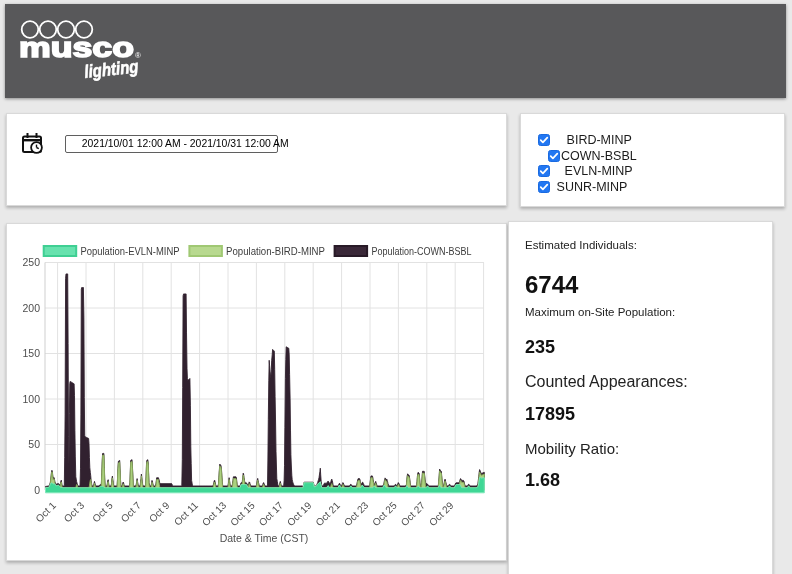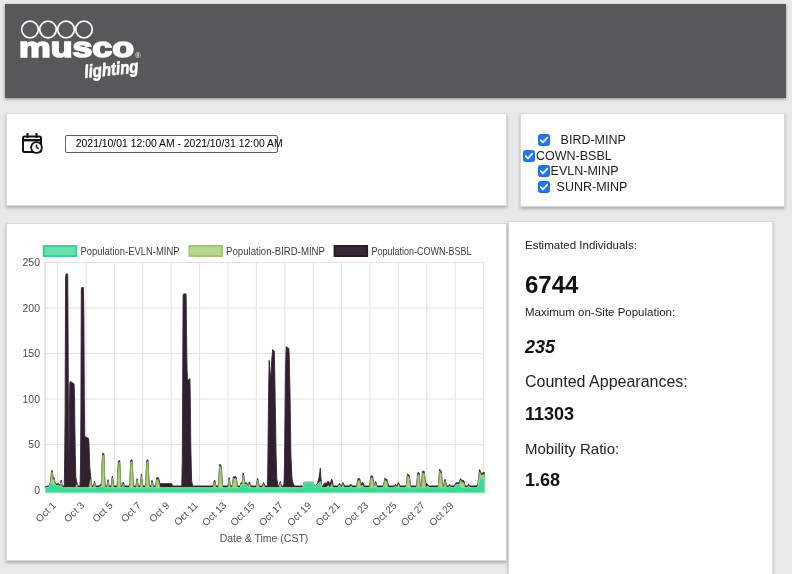--- a/index.html
+++ b/index.html
@@ -27,36 +27,36 @@
 <g fill="none" stroke="#111111" stroke-width="2">
 <rect x="2" y="4.5" width="18" height="15.5" rx="1.5"></rect>
 <line x1="6.5" y1="1" x2="6.5" y2="6"></line>
 <line x1="15.5" y1="1" x2="15.5" y2="6"></line>
 </g>
 <rect x="3" y="7" width="16" height="2.4" fill="#111111"></rect>
 <circle cx="15.5" cy="15.5" r="5.4" fill="#ffffff" stroke="#111111" stroke-width="1.8"></circle>
 <line x1="15.5" y1="15.5" x2="15.5" y2="12.6" stroke="#111111" stroke-width="1.4"></line>
 <line x1="15.5" y1="15.5" x2="17.8" y2="16.6" stroke="#111111" stroke-width="1.4"></line>
 </svg></div>
-  <div style="position:absolute;left:57.8px;top:20.5px;width:213px;height:18px;border:1px solid #5f5f5f;border-radius:2px;font-size:10.4px;color:#000;line-height:16px;padding-left:10px;white-space:nowrap;background:#fff;">2021/10/01 12:00 AM - 2021/10/31 12:00 AM</div>
+  <div style="position:absolute;left:57.8px;top:20.5px;width:213px;height:18px;border:1px solid #5f5f5f;border-radius:2px;font-size:10.4px;color:#000;line-height:16px;padding-left:16px;white-space:nowrap;background:#fff;">2021/10/01 12:00 AM - 2021/10/31 12:00 AM</div>
 </div>
 
 <div class="panel" style="left:520px;top:113px;width:265px;height:94px;">
 <div style="position:absolute;left:16.6px;top:17.5px;height:12px;"><span style="display:inline-block;vertical-align:middle;"><svg width="12" height="12" viewBox="0 0 12 12">
           <rect x="0.5" y="0.5" width="11" height="11" rx="2" fill="#2277f2" stroke="#1a6ae0" stroke-width="1"></rect>
           <path d="M2.7 6.2 L4.9 8.4 L9.3 3.6" fill="none" stroke="#ffffff" stroke-width="1.7" stroke-linecap="round" stroke-linejoin="round"></path>
-        </svg></span><span style="display:inline-block;vertical-align:middle;font-size:12.5px;color:#1b1b1b;margin-left:11px;position:relative;top:-1px;">BIRD-MINP</span></div>
-<div style="position:absolute;left:2px;top:33.1px;height:12px;"><span style="display:inline-block;vertical-align:middle;"><svg width="12" height="12" viewBox="0 0 12 12">
+        </svg></span><span style="display:inline-block;vertical-align:middle;font-size:12.5px;color:#1b1b1b;margin-left:17px;position:relative;top:-1px;">BIRD-MINP</span></div>
+<div style="position:absolute;left:27px;top:33.1px;height:12px;"><span style="display:inline-block;vertical-align:middle;"><svg width="12" height="12" viewBox="0 0 12 12">
           <rect x="0.5" y="0.5" width="11" height="11" rx="2" fill="#2277f2" stroke="#1a6ae0" stroke-width="1"></rect>
           <path d="M2.7 6.2 L4.9 8.4 L9.3 3.6" fill="none" stroke="#ffffff" stroke-width="1.7" stroke-linecap="round" stroke-linejoin="round"></path>
         </svg></span><span style="display:inline-block;vertical-align:middle;font-size:12.5px;color:#1b1b1b;margin-left:1px;position:relative;top:-1px;">COWN-BSBL</span></div>
 <div style="position:absolute;left:16.6px;top:48.7px;height:12px;"><span style="display:inline-block;vertical-align:middle;"><svg width="12" height="12" viewBox="0 0 12 12">
           <rect x="0.5" y="0.5" width="11" height="11" rx="2" fill="#2277f2" stroke="#1a6ae0" stroke-width="1"></rect>
           <path d="M2.7 6.2 L4.9 8.4 L9.3 3.6" fill="none" stroke="#ffffff" stroke-width="1.7" stroke-linecap="round" stroke-linejoin="round"></path>
-        </svg></span><span style="display:inline-block;vertical-align:middle;font-size:12.5px;color:#1b1b1b;margin-left:1px;position:relative;top:-1px;text-align:center;">EVLN-MINP</span></div>
+        </svg></span><span style="display:inline-block;vertical-align:middle;font-size:12.5px;color:#1b1b1b;margin-left:15px;position:relative;top:-1px;text-align:center;">EVLN-MINP</span></div>
 <div style="position:absolute;left:16.6px;top:64.3px;height:12px;"><span style="display:inline-block;vertical-align:middle;"><svg width="12" height="12" viewBox="0 0 12 12">
           <rect x="0.5" y="0.5" width="11" height="11" rx="2" fill="#2277f2" stroke="#1a6ae0" stroke-width="1"></rect>
           <path d="M2.7 6.2 L4.9 8.4 L9.3 3.6" fill="none" stroke="#ffffff" stroke-width="1.7" stroke-linecap="round" stroke-linejoin="round"></path>
         </svg></span><span style="display:inline-block;vertical-align:middle;font-size:12.5px;color:#1b1b1b;margin-left:7px;position:relative;top:-1px;">SUNR-MINP</span></div>
 
 </div>
 
 <div class="panel" style="left:6px;top:223px;width:501px;height:338px;">
 <svg width="501" height="338" viewBox="0 0 501 338" font-family="Liberation Sans, sans-serif">
 <line x1="38.0" y1="266.0" x2="477.0" y2="266.0" stroke="#e2e2e2" stroke-width="1"></line>
@@ -117,19 +117,19 @@
 <rect x="327.6" y="22" width="32.5" height="10" fill="#3a2838" stroke="#281a27" stroke-width="2"></rect>
 <text x="364.5" y="30.5" font-size="10.5" fill="#3d3d3d" textLength="100" lengthAdjust="spacingAndGlyphs">Population-COWN-BSBL</text>
 </g>
 </svg>
 </div>
 
 <div class="panel" style="left:508px;top:221px;width:265px;height:408px;">
 <div style="position:absolute;left:16px;top:16.5px;font-size:11.5px;color:#222;">Estimated Individuals:</div>
 <div style="position:absolute;left:16px;top:48.9px;font-size:24px;font-weight:bold;color:#111;">6744</div>
 <div style="position:absolute;left:16px;top:84.0px;font-size:11.5px;color:#222;">Maximum on-Site Population:</div>
-<div style="position:absolute;left:16px;top:114.5px;font-size:18px;font-weight:bold;color:#111;font-style:italic;">235</div>
+<div style="position:absolute;left:16px;top:114.5px;font-size:18px;font-weight:bold;color:#111;">235</div>
 <div style="position:absolute;left:16px;top:151.0px;font-size:16px;color:#222;">Counted Appearances:</div>
-<div style="position:absolute;left:16px;top:182.0px;font-size:18px;font-weight:bold;color:#111;">11303</div>
+<div style="position:absolute;left:16px;top:182.0px;font-size:18px;font-weight:bold;color:#111;">17895</div>
 <div style="position:absolute;left:16px;top:217.5px;font-size:15px;color:#222;">Mobility Ratio:</div>
 <div style="position:absolute;left:16px;top:248.0px;font-size:18px;font-weight:bold;color:#111;">1.68</div>
 
 </div>
 
 </body></html>

